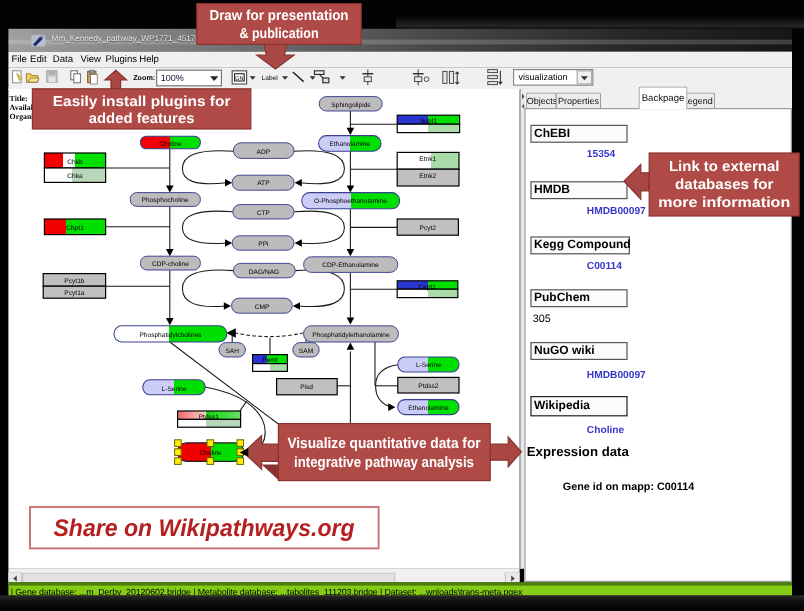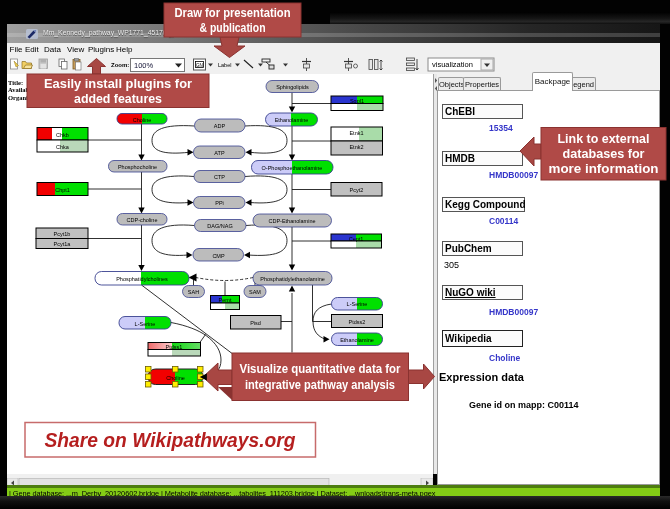--- a/index.html
+++ b/index.html
@@ -387,21 +387,21 @@
     <div class="tab" style="left:130px;width:27px;">Legend</div>
     <div id="pcontent">
       <div class="hdrbox" style="top:13px;">ChEBI</div>
       <div class="plink" style="top:32px;">15354</div>
       <div class="hdrbox" style="top:60px;">HMDB</div>
       <div class="plink" style="top:79px;">HMDB00097</div>
       <div class="hdrbox" style="top:106px;width:79px;">Kegg Compound</div>
       <div class="plink" style="top:125px;">C00114</div>
       <div class="hdrbox" style="top:150px;">PubChem</div>
       <div class="ptext" style="top:169px;">305</div>
-      <div class="hdrbox" style="top:194px;text-decoration:underline;">NuGO wiki</div>
+      <div class="hdrbox" style="top:194px;">NuGO wiki</div>
       <div class="plink" style="top:216px;">HMDB00097</div>
       <div class="hdrbox" style="top:239px;height:15px;border:1.5px solid #222;line-height:15px;">Wikipedia</div>
       <div class="plink" style="top:262px;">Choline</div>
       <div style="position:absolute;left:1px;top:280px;font-weight:bold;font-size:11px;">Expression data</div>
       <div style="position:absolute;left:1px;top:309px;font-weight:bold;font-size:9px;padding-left:30px;">Gene id on mapp: C00114</div>
     </div>
   </div>
 
   <div class="abs" id="hscroll">
     <svg width="426" height="10" viewBox="0 0 426 10">

